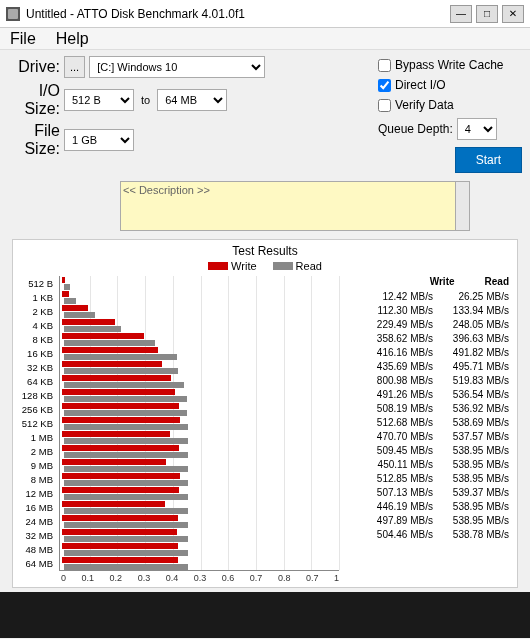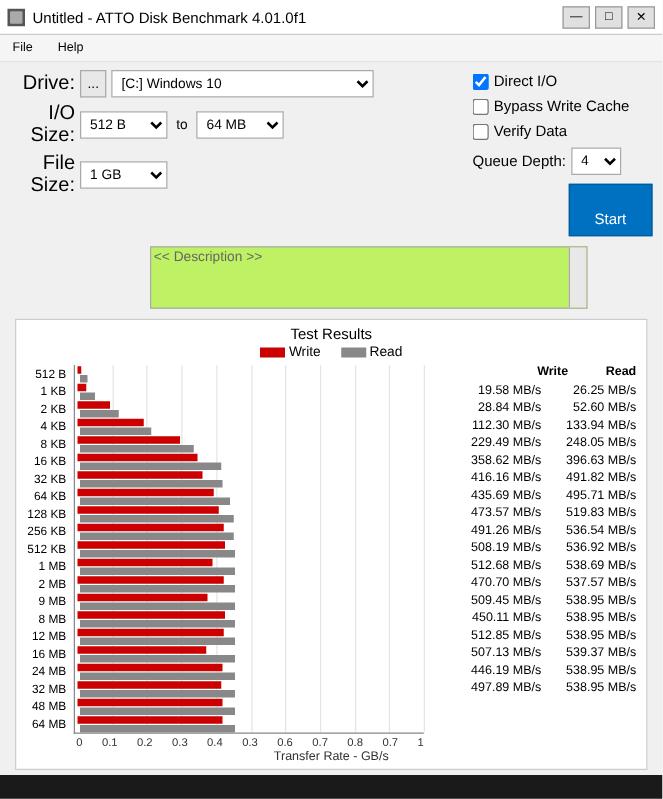--- a/index.html
+++ b/index.html
@@ -53,21 +53,21 @@
     .menu-bar {
       background: #f5f5f5;
       border-bottom: 1px solid #ddd;
       padding: 2px 6px;
       display: flex;
       gap: 12px;
       height: 22px;
       align-items: center;
     }
     .menu-item {
-      font-size: 10px;
+      font-size: 16px;
       cursor: pointer;
       padding: 1px 4px;
     }
 
     .main-area {
       background: #f0f0f0;
       padding: 6px 8px 4px 8px;
     }
     .form-row {
       display: flex;
@@ -80,21 +80,21 @@
       font-size: 16px;
       text-align: right;
     }
     select, .select-box {
       height: 22px;
       font-size: 11px;
       border: 1px solid #aaa;
       background: white;
       padding: 1px 3px;
     }
-    .drive-select { width: 210px; }
+    .drive-select { width: 176px; }
     .iosize-select { width: 70px; }
     .tosize-select { width: 70px; }
     .filesize-select { width: 70px; }
     .browse-btn {
       height: 22px;
       padding: 0 5px;
       font-size: 11px;
       border: 1px solid #aaa;
       background: #e8e8e8;
       cursor: pointer;
@@ -110,27 +110,27 @@
     .queue-row {
       display: flex;
       align-items: center;
       gap: 4px;
     }
     .start-btn {
       background: #0070c0;
       color: white;
       border: 1px solid #005a9e;
       font-size: 12px;
-      padding: 20px 20px;
+      padding: 4px 20px;
       cursor: pointer;
       height: 26px;
     }
     .description-box {
       border: 1px solid #aaa;
-      background: #bef264;
+      background: #fef9c3;
       width: 350px;
       height: 50px;
       margin: 4px 12px 4px 56px;
       padding: 2px;
       font-size: 11px;
       color: #666;
       position: relative;
     }
     .desc-scroll {
       position: absolute;
@@ -348,26 +348,26 @@
       <div class="form-row">
         <span class="form-label">File Size:</span>
         <select class="filesize-select">
           <option>1 GB</option>
         </select>
       </div>
     </div>
 
     <div class="right-controls">
       <div class="checkbox-row">
+        <input type="checkbox" style="">
+        <span class="checkbox-label">Bypass Write Cache</span>
+      </div>
+      <div class="checkbox-row">
         <input type="checkbox" checked="" style="">
         <span class="checkbox-label">Direct I/O</span>
-      </div>
-      <div class="checkbox-row">
-        <input type="checkbox" style="">
-        <span class="checkbox-label">Bypass Write Cache</span>
       </div>
       <div class="checkbox-row">
         <input type="checkbox" style="">
         <span class="checkbox-label">Verify Data</span>
       </div>
       <div class="queue-row">
         <span class="queue-label">Queue Depth:</span>
         <select class="queue-select">
           <option>4</option>
         </select>
@@ -567,26 +567,22 @@
           </div>
         </div>
 
       <div class="values-panel">
         <div class="values-header">
           <span>Write</span>
           <span>Read</span>
         </div>
         <div id="values-container">
             <div class="value-row">
-              <span class="val-write">19.58 MB/s</span>
+              <span class="val-write">12.42 MB/s</span>
               <span class="val-read">26.25 MB/s</span>
-            </div>
-            <div class="value-row">
-              <span class="val-write">28.84 MB/s</span>
-              <span class="val-read">52.60 MB/s</span>
             </div>
             <div class="value-row">
               <span class="val-write">112.30 MB/s</span>
               <span class="val-read">133.94 MB/s</span>
             </div>
             <div class="value-row">
               <span class="val-write">229.49 MB/s</span>
               <span class="val-read">248.05 MB/s</span>
             </div>
             <div class="value-row">
@@ -595,21 +591,21 @@
             </div>
             <div class="value-row">
               <span class="val-write">416.16 MB/s</span>
               <span class="val-read">491.82 MB/s</span>
             </div>
             <div class="value-row">
               <span class="val-write">435.69 MB/s</span>
               <span class="val-read">495.71 MB/s</span>
             </div>
             <div class="value-row">
-              <span class="val-write">473.57 MB/s</span>
+              <span class="val-write">800.98 MB/s</span>
               <span class="val-read">519.83 MB/s</span>
             </div>
             <div class="value-row">
               <span class="val-write">491.26 MB/s</span>
               <span class="val-read">536.54 MB/s</span>
             </div>
             <div class="value-row">
               <span class="val-write">508.19 MB/s</span>
               <span class="val-read">536.92 MB/s</span>
             </div>
@@ -637,41 +633,44 @@
               <span class="val-write">507.13 MB/s</span>
               <span class="val-read">539.37 MB/s</span>
             </div>
             <div class="value-row">
               <span class="val-write">446.19 MB/s</span>
               <span class="val-read">538.95 MB/s</span>
             </div>
             <div class="value-row">
               <span class="val-write">497.89 MB/s</span>
               <span class="val-read">538.95 MB/s</span>
+            </div>
+            <div class="value-row">
+              <span class="val-write">504.46 MB/s</span>
+              <span class="val-read">538.78 MB/s</span>
             </div>
           </div>
       </div>
     </div>
 
     <div style="display:flex; gap:0; margin-left:42px; margin-right:174px;">
       <div class="x-axis-labels" style="flex:1; display:flex; justify-content:space-between;">
         <span>0</span>
         <span>0.1</span>
         <span>0.2</span>
         <span>0.3</span>
         <span>0.4</span>
         <span>0.3</span>
         <span>0.6</span>
         <span>0.7</span>
         <span>0.8</span>
         <span>0.7</span>
         <span>1</span>
       </div>
     </div>
-    <div class="x-axis-title">Transfer Rate - GB/s</div>
   </div>
 
 </div>
 
 <div class="atto-footer">
   
   
 </div>
 
 </body></html>

